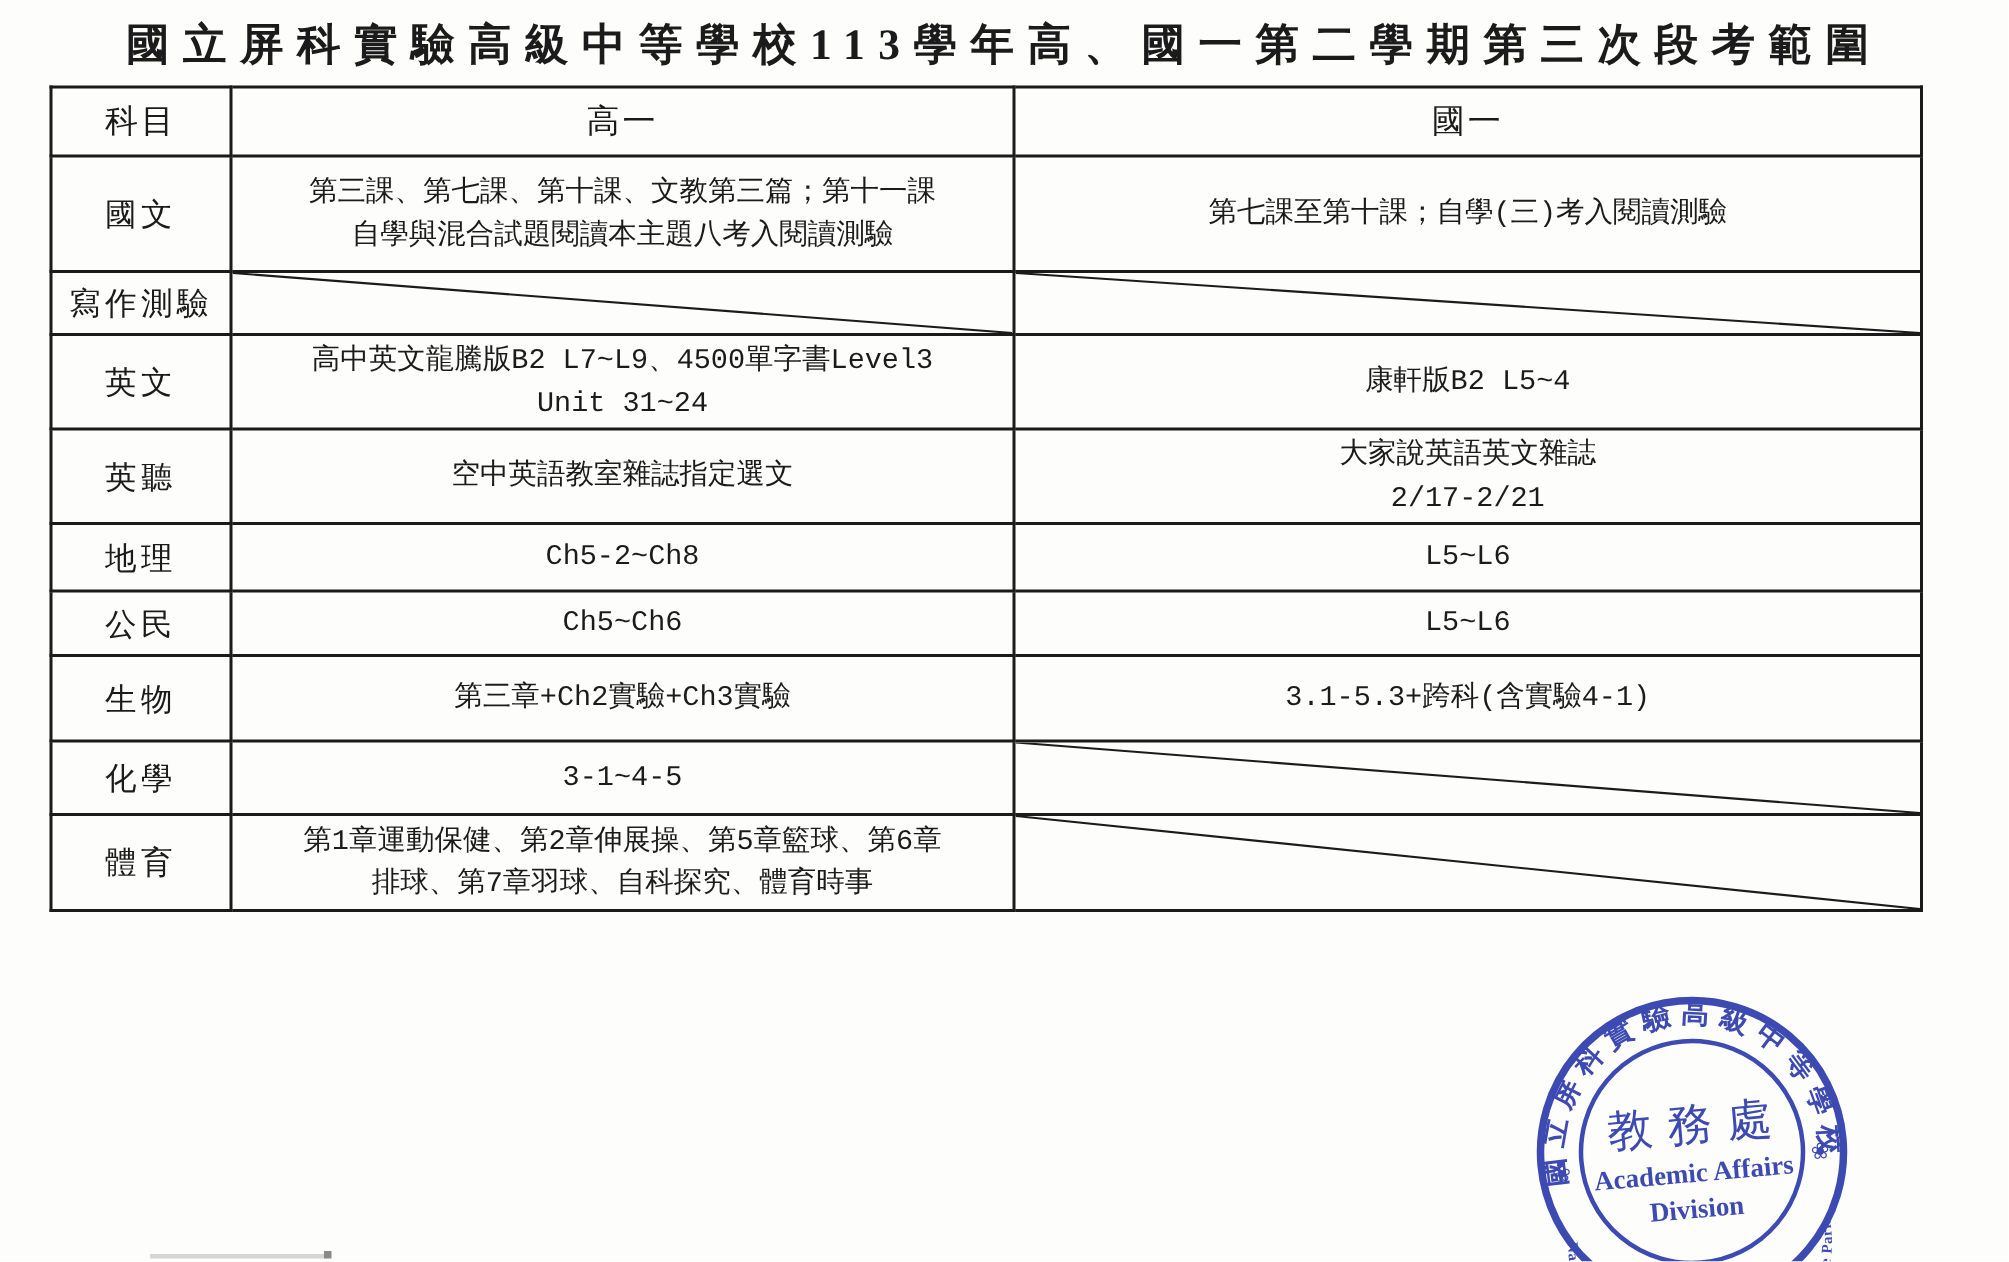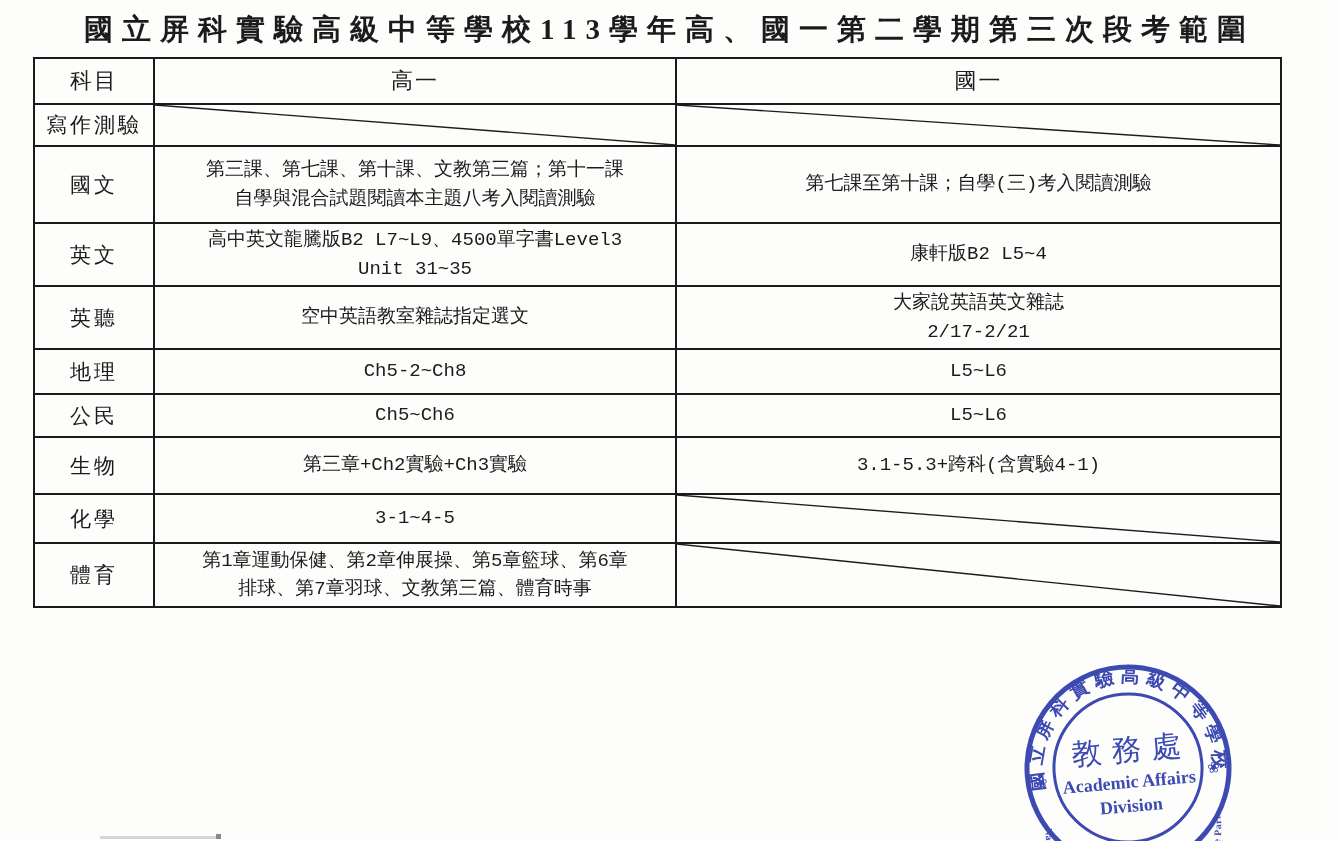--- a/index.html
+++ b/index.html
@@ -87,39 +87,39 @@
       <col style="width:120px">
         <col style="width:522px">
         <col style="width:605px">
     </colgroup>
     <tbody>
         <tr class="header-row" style="height:46px">
       <td class="subject-col">科目</td>
       <td>高一</td>
       <td>國一</td>
     </tr>
+    <tr style="height:77px">
+      <td class="subject-col">國文</td>
+      <td class="content-col">第三課、第七課、第十課、文教第三篇；第十一課
+自學與混合試題閱讀本主題八考入閱讀測驗</td>
+      <td class="content-col">第七課至第十課；自學(三)考入閱讀測驗</td>
+    </tr>
     <tr style="height:42px">
       <td class="subject-col">寫作測驗</td>
       <td class="content-col"><svg class="slash-svg" viewBox="0 0 100 100" preserveAspectRatio="none">
               <line x1="0" y1="0" x2="100" y2="100" stroke="#1b1b1b" stroke-width="1.4" vector-effect="non-scaling-stroke"></line>
             </svg></td>
       <td class="content-col"><svg class="slash-svg" viewBox="0 0 100 100" preserveAspectRatio="none">
               <line x1="0" y1="0" x2="100" y2="100" stroke="#1b1b1b" stroke-width="1.4" vector-effect="non-scaling-stroke"></line>
             </svg></td>
     </tr>
-    <tr style="height:77px">
-      <td class="subject-col">國文</td>
-      <td class="content-col">第三課、第七課、第十課、文教第三篇；第十一課
-自學與混合試題閱讀本主題八考入閱讀測驗</td>
-      <td class="content-col">第七課至第十課；自學(三)考入閱讀測驗</td>
-    </tr>
     <tr style="height:46px">
       <td class="subject-col">英文</td>
       <td class="content-col">高中英文龍騰版B2 L7~L9、4500單字書Level3
-Unit 31~35</td>
+Unit 31~24</td>
       <td class="content-col">康軒版B2 L5~4</td>
     </tr>
     <tr style="height:58px">
       <td class="subject-col">英聽</td>
       <td class="content-col">空中英語教室雜誌指定選文</td>
       <td class="content-col">大家說英語英文雜誌
 2/17-2/21</td>
     </tr>
     <tr style="height:45px">
       <td class="subject-col">地理</td>
@@ -139,21 +139,21 @@
     <tr style="height:49px">
       <td class="subject-col">化學</td>
       <td class="content-col">3-1~4-5</td>
       <td class="content-col"><svg class="slash-svg" viewBox="0 0 100 100" preserveAspectRatio="none">
               <line x1="0" y1="0" x2="100" y2="100" stroke="#1b1b1b" stroke-width="1.4" vector-effect="non-scaling-stroke"></line>
             </svg></td>
     </tr>
     <tr style="height:64px">
       <td class="subject-col">體育</td>
       <td class="content-col">第1章運動保健、第2章伸展操、第5章籃球、第6章
-排球、第7章羽球、文教第三篇、體育時事</td>
+排球、第7章羽球、自科探究、體育時事</td>
       <td class="content-col"><svg class="slash-svg" viewBox="0 0 100 100" preserveAspectRatio="none">
               <line x1="0" y1="0" x2="100" y2="100" stroke="#1b1b1b" stroke-width="1.4" vector-effect="non-scaling-stroke"></line>
             </svg></td>
     </tr>
   </tbody>
     </table>
 
   <svg class="stamp" viewBox="0 0 240 240">
     <g transform="rotate(-5 120 120)">
       <circle cx="120" cy="120" r="101" fill="none" stroke="#2b3aad" stroke-width="5"></circle>

